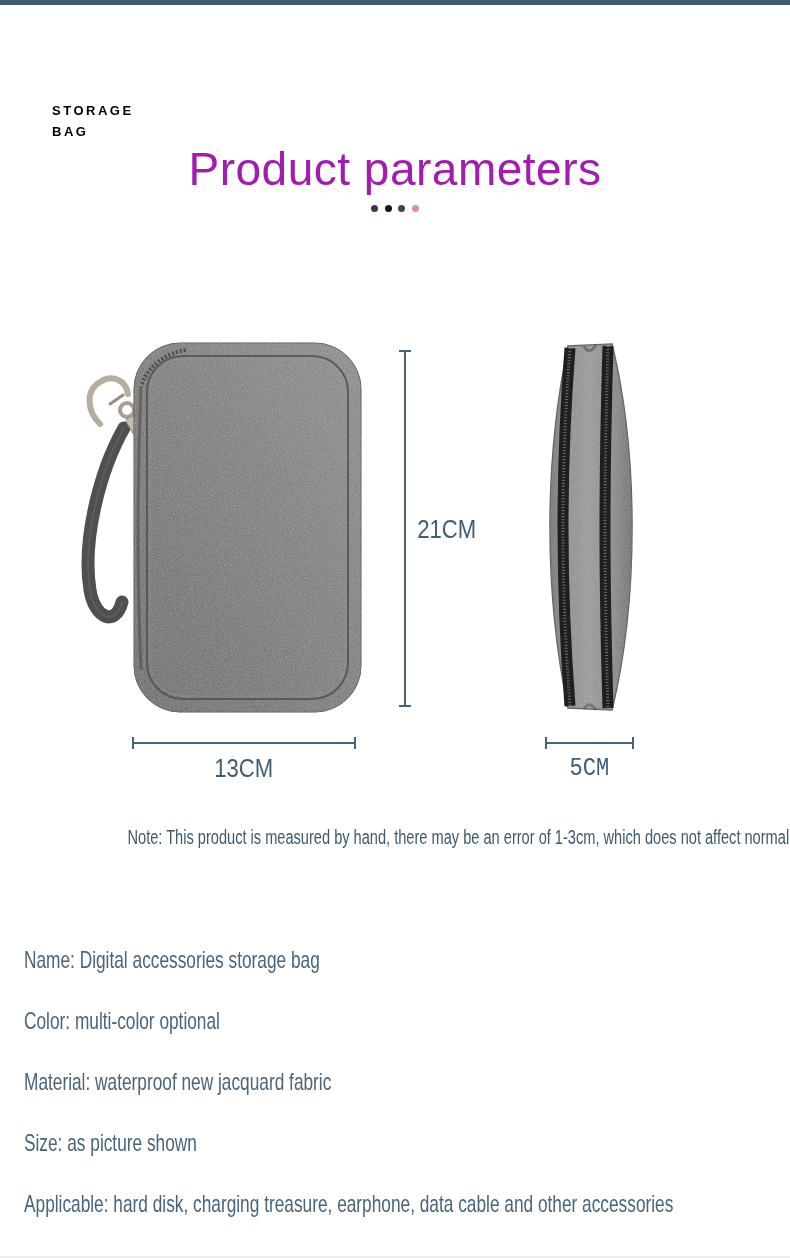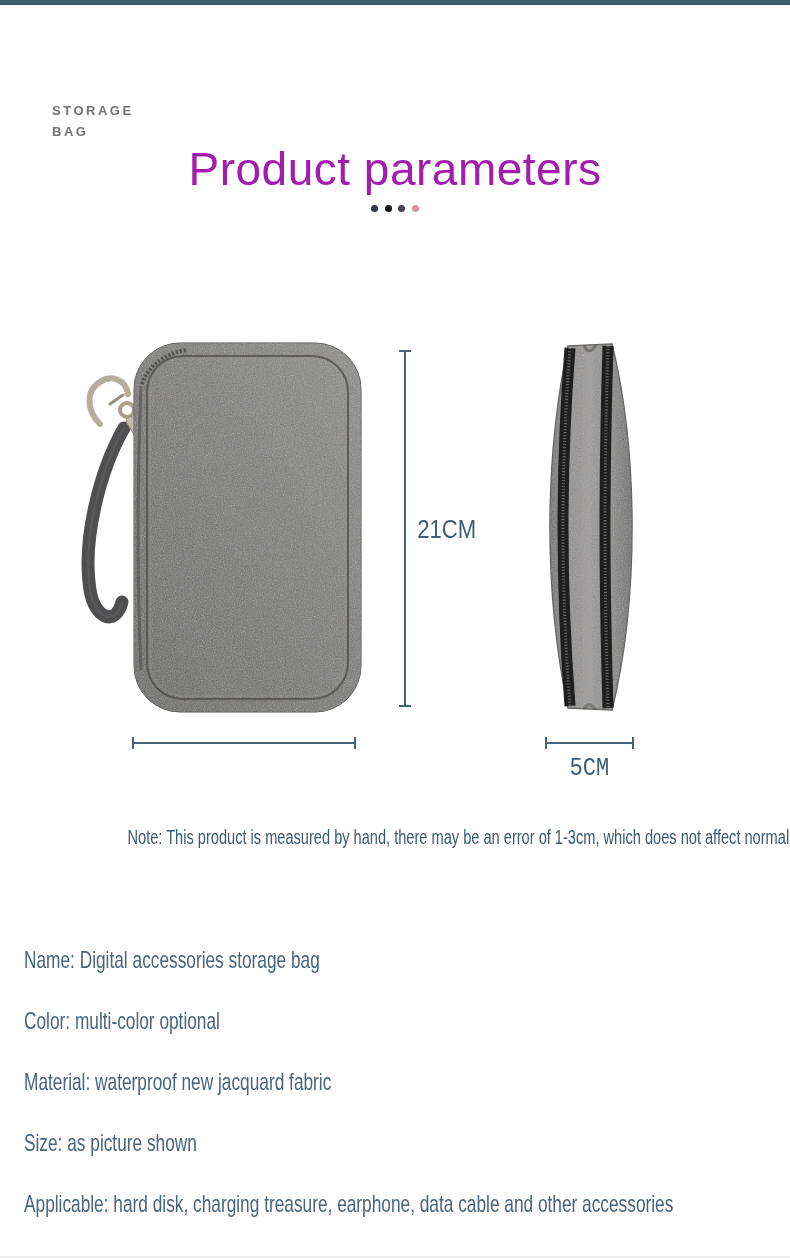--- a/index.html
+++ b/index.html
@@ -8,21 +8,21 @@
     background:#ffffff;overflow:hidden;
     font-family:"Liberation Sans", sans-serif;
     color:#3f5f78;
   }
   .top-bar{position:absolute;left:0;top:0;width:790px;height:5px;background:#3f5d70;}
   .bottom-bar{position:absolute;left:0;bottom:0;width:790px;height:2px;background:#ededed;}
 
   .brand{
     position:absolute;left:52px;top:100px;
     font-size:13px;font-weight:700;letter-spacing:2.5px;
-    line-height:21px;color:#737373;
+    line-height:21px;color:#000000;
   }
   .page-title{
     position:absolute;left:0;top:114px;width:790px;
     text-align:center;font-size:46px;font-weight:400;
     letter-spacing:0.5px;color:#a21caf;line-height:1.05;
   }
   .dots{
     position:absolute;left:0;top:204px;width:790px;height:8px;
     display:flex;justify-content:center;align-items:center;gap:6.5px;
   }
@@ -142,20 +142,23 @@
     <div class="dim" style="left:400px;top:351px;width:2px;height:356px;"></div>
     <div class="dim" style="left:395px;top:350px;width:12px;height:2px;"></div>
     <div class="dim" style="left:395px;top:705px;width:12px;height:2px;"></div>
     <div class="dim-label" style="left:408px;top:516px;">
       <span class="cx">21CM</span>
     </div>
 
     <div class="dim" style="left:128px;top:742px;width:224px;height:2px;"></div>
     <div class="dim" style="left:128px;top:737px;width:2px;height:12px;"></div>
     <div class="dim" style="left:350px;top:737px;width:2px;height:12px;"></div>
+    <div class="dim-label" style="left:128px;top:755px;width:224px;">
+      <span class="cx">13CM</span>
+    </div>
 
     <div class="dim" style="left:541px;top:742px;width:89px;height:2px;"></div>
     <div class="dim" style="left:541px;top:737px;width:2px;height:12px;"></div>
     <div class="dim" style="left:628px;top:737px;width:2px;height:12px;"></div>
     <div class="dim-label" style="left:541px;top:755px;width:89px;font-family:Liberation Mono, monospace;">
       <span class="cx">5CM</span>
     </div>
   </div>
 
   <div class="note">

